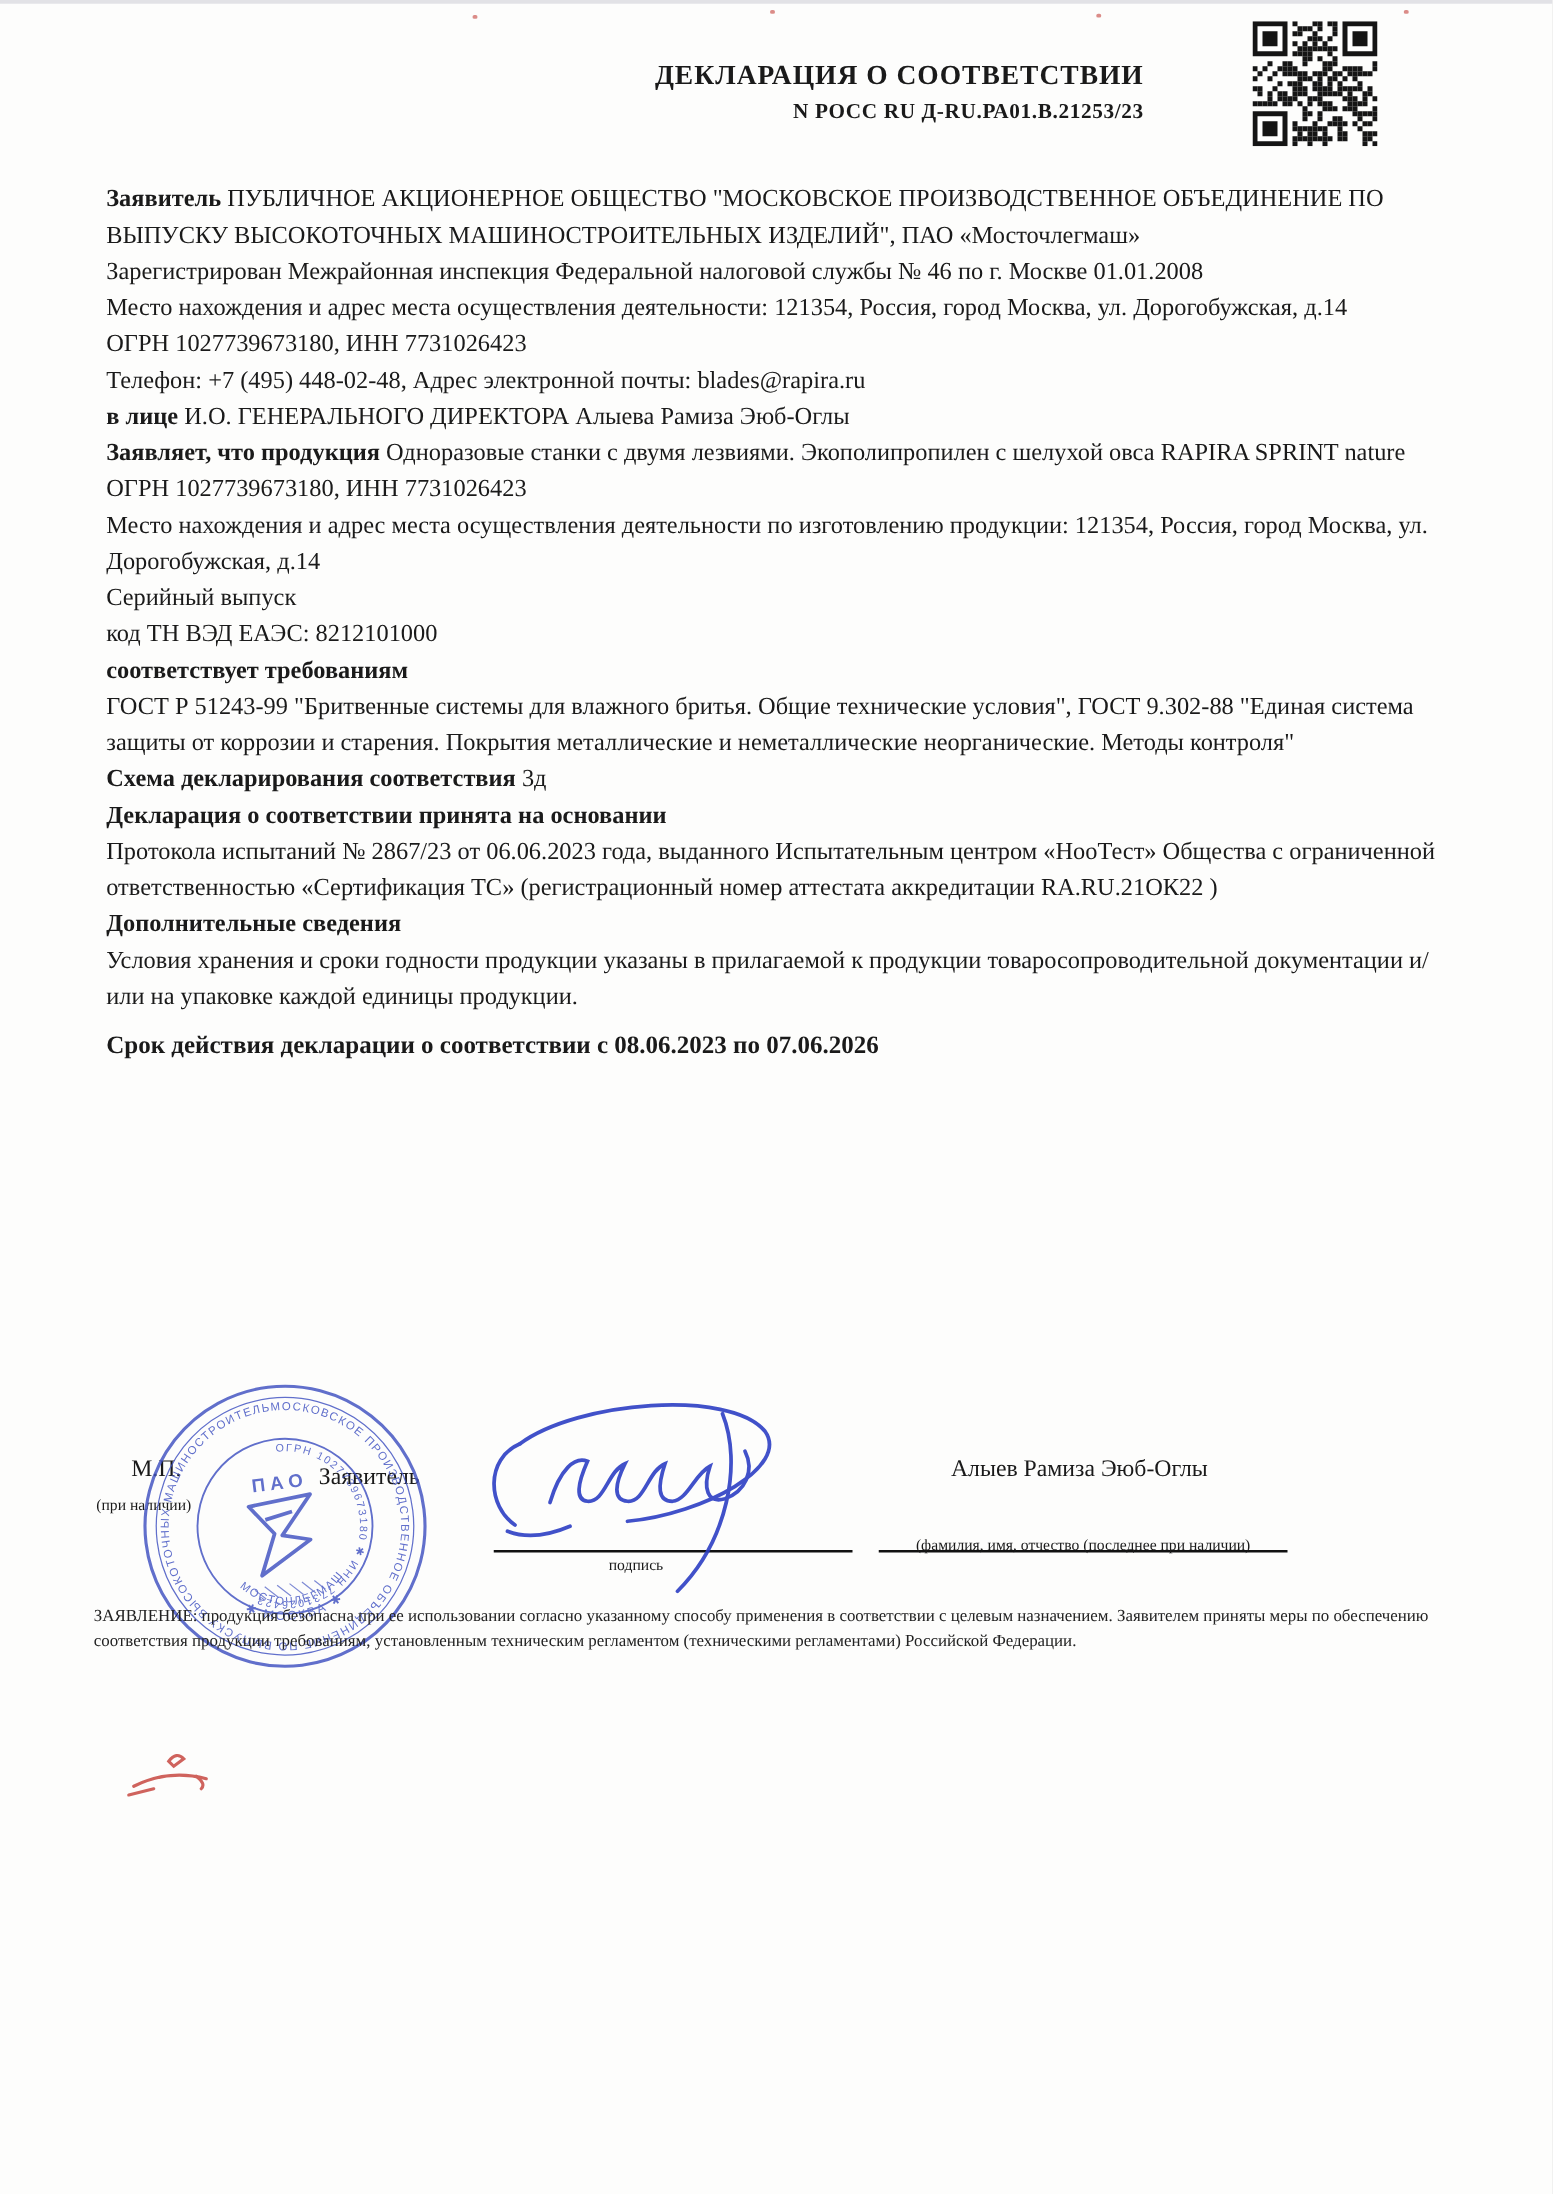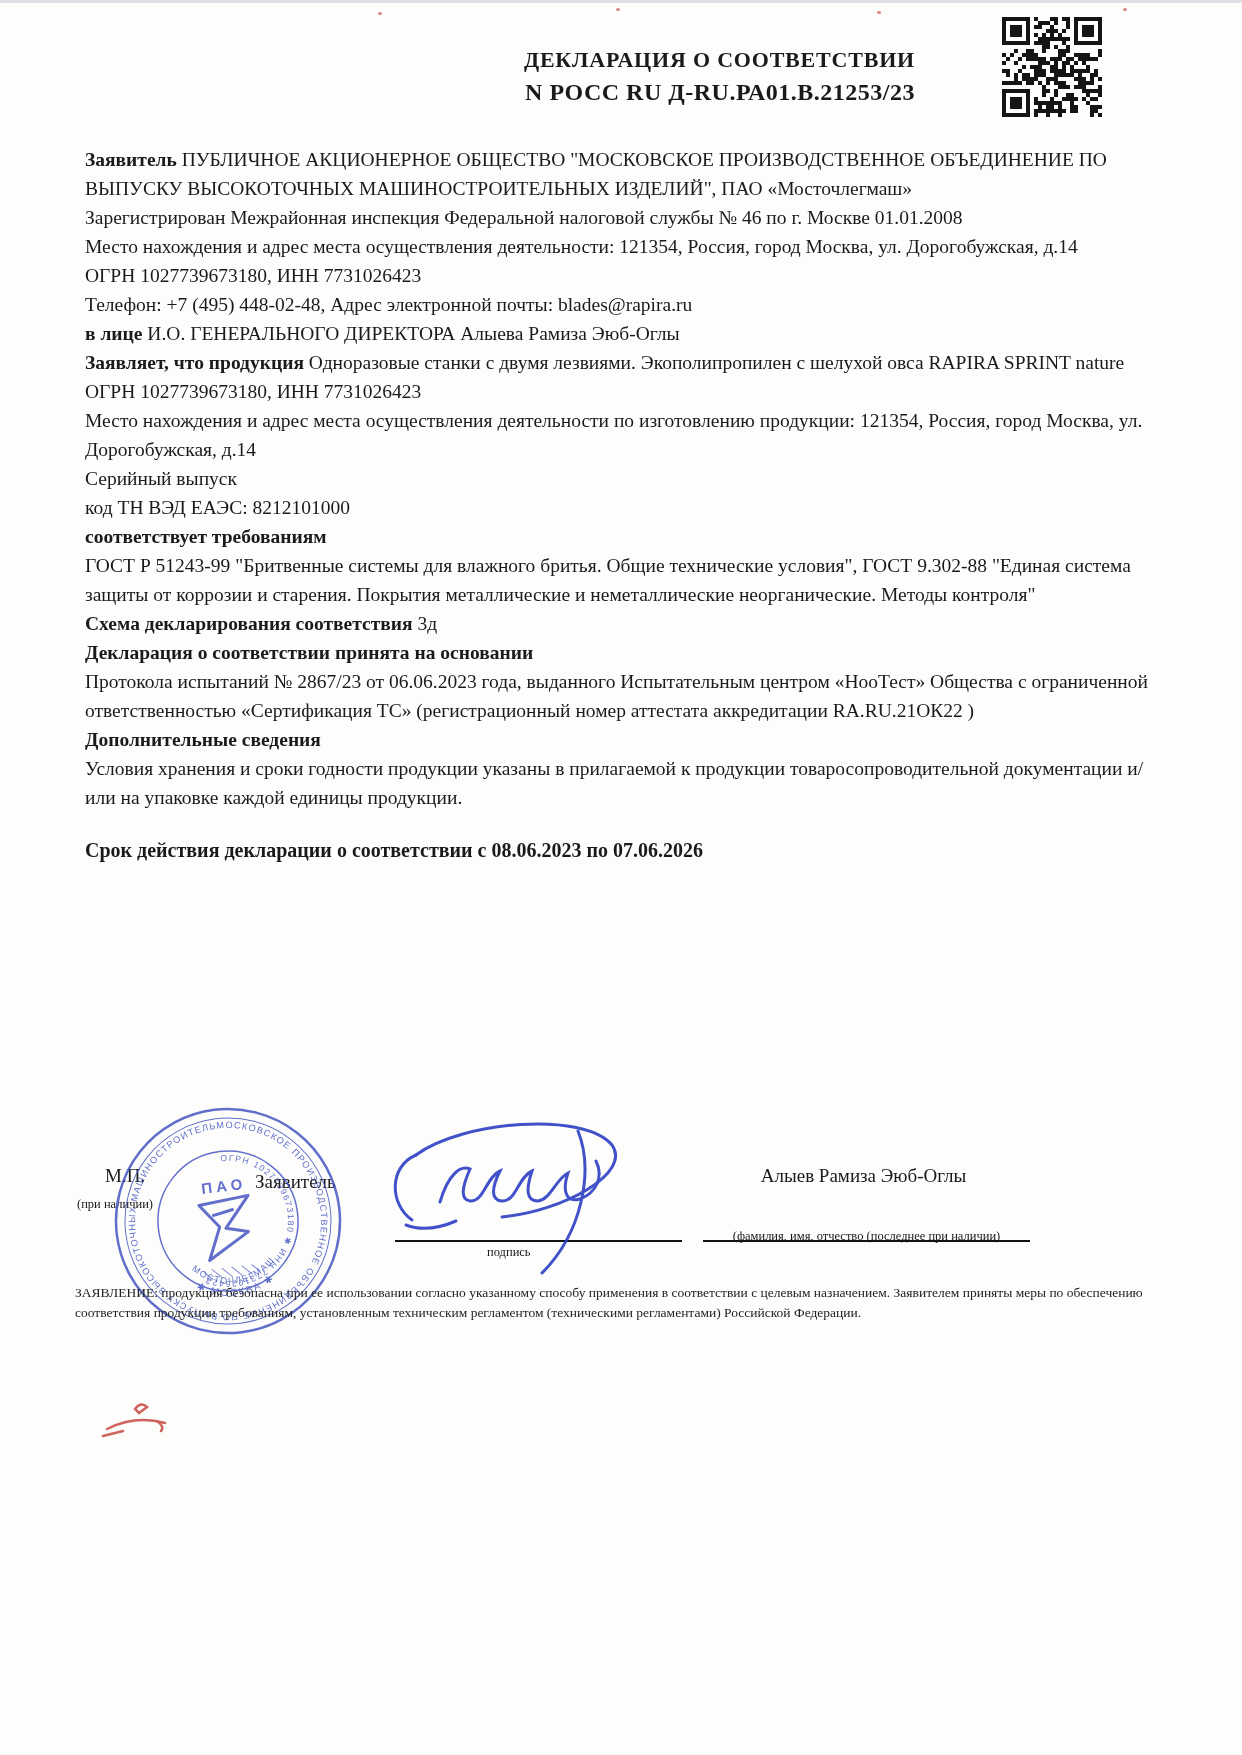--- a/index.html
+++ b/index.html
@@ -5,26 +5,26 @@
   html,body{margin:0;padding:0;background:#e8e8e8;}
   .page{
     position:relative;width:1242px;height:1755px;margin:0 auto;
     background:#fdfdfc;overflow:hidden;
     font-family:"Liberation Serif","DejaVu Serif",serif;
     color:var(--ink,#1a1a1a);
     border-top:3px solid #e2e2e6;
   }
   .title-block{position:absolute;left:85px;top:44px;width:830px;text-align:right;font-weight:bold;}
   .doc-title{font-size:22px;letter-spacing:0.8px;}
-  .doc-number{font-size:24px;margin-top:6px;letter-spacing:0.5px;font-family:Liberation Serif, serif;}
+  .doc-number{font-size:17px;margin-top:6px;letter-spacing:0.5px;font-family:Liberation Serif, serif;}
   .qr{position:absolute;left:1002px;top:14px;width:100px;height:100px;}
   #body{position:absolute;left:85px;top:142px;width:1078px;font-size:19.5px;line-height:29px;}
   .para{margin:0;}
   .para b{font-weight:bold;}
-  .validity{font-weight:bold;margin-top:24px;font-size:20px;}
+  .validity{font-weight:bold;margin-top:10px;font-size:20px;}
   .sig-block{position:absolute;left:75px;top:1150px;width:1090px;height:130px;font-size:19px;}
   .mp{position:absolute;left:30px;top:12px;}
   .mp-note{position:absolute;left:2px;top:44px;font-size:12.5px;}
   .applicant{position:absolute;left:180px;top:18px;}
   .sig-line{position:absolute;left:320px;top:87px;width:287px;border-bottom:2px solid #111;}
   .sig-caption{position:absolute;left:412px;top:92px;font-size:12.5px;}
   .fio{position:absolute;left:625px;top:12px;width:327px;text-align:center;}
   .fio-line{position:absolute;left:628px;top:87px;width:327px;border-bottom:2px solid #111;}
   .fio-caption{position:absolute;left:628px;top:76px;width:327px;text-align:center;font-size:12.5px;}
   .statement{

